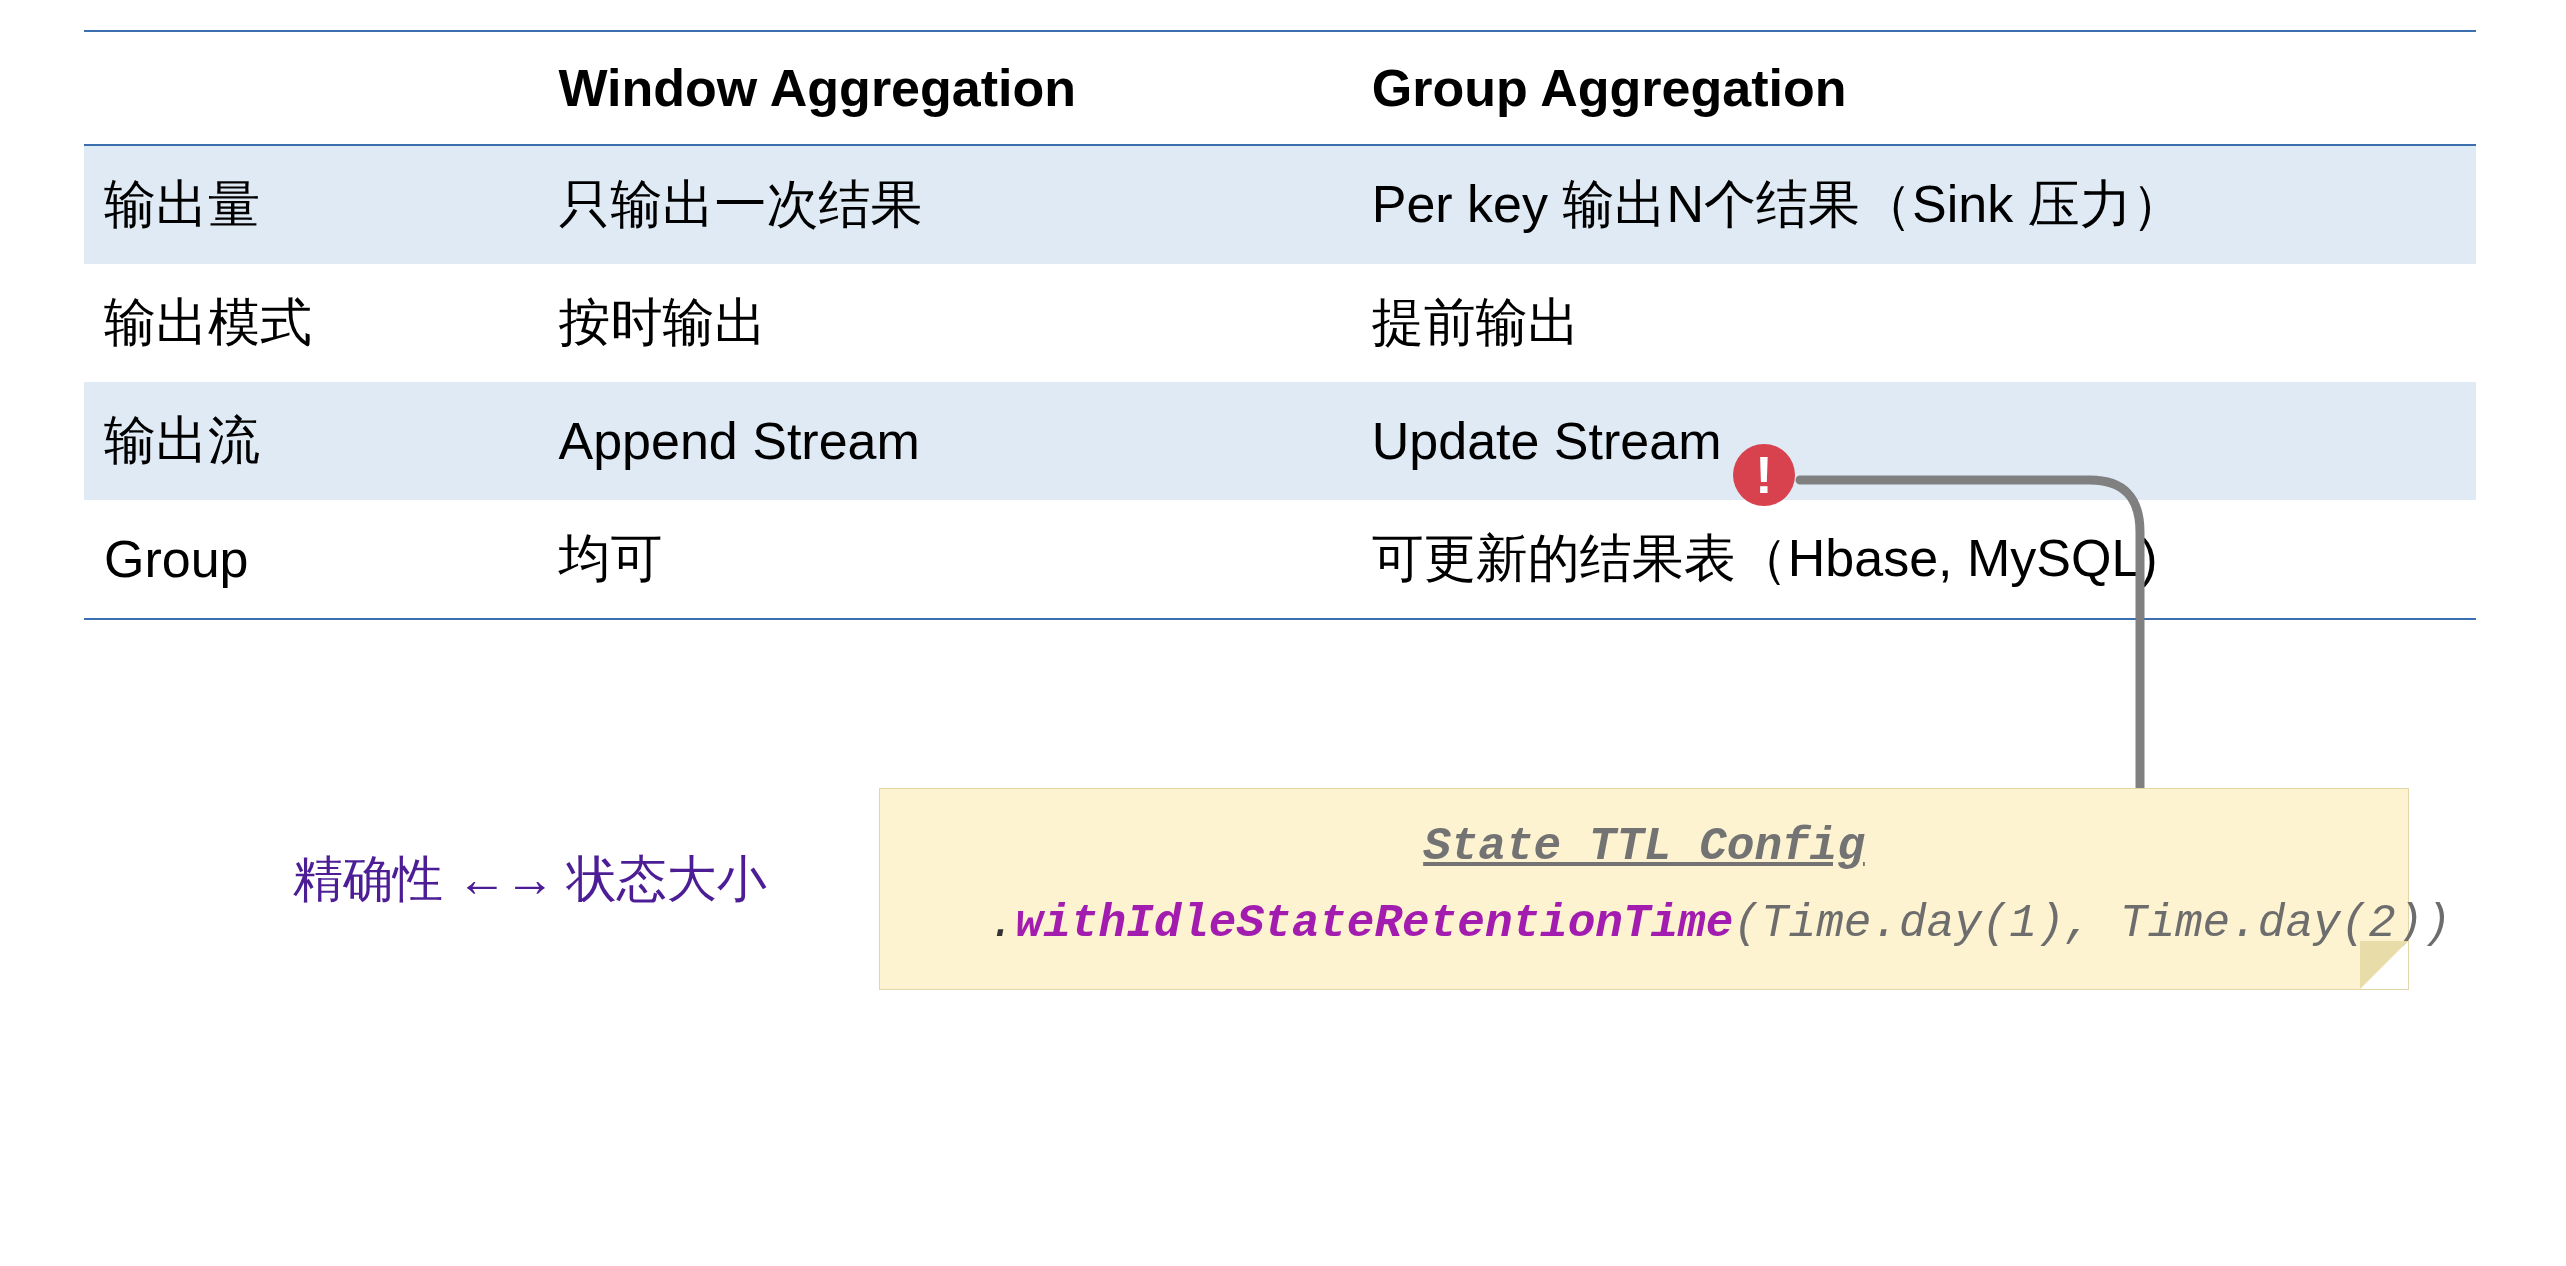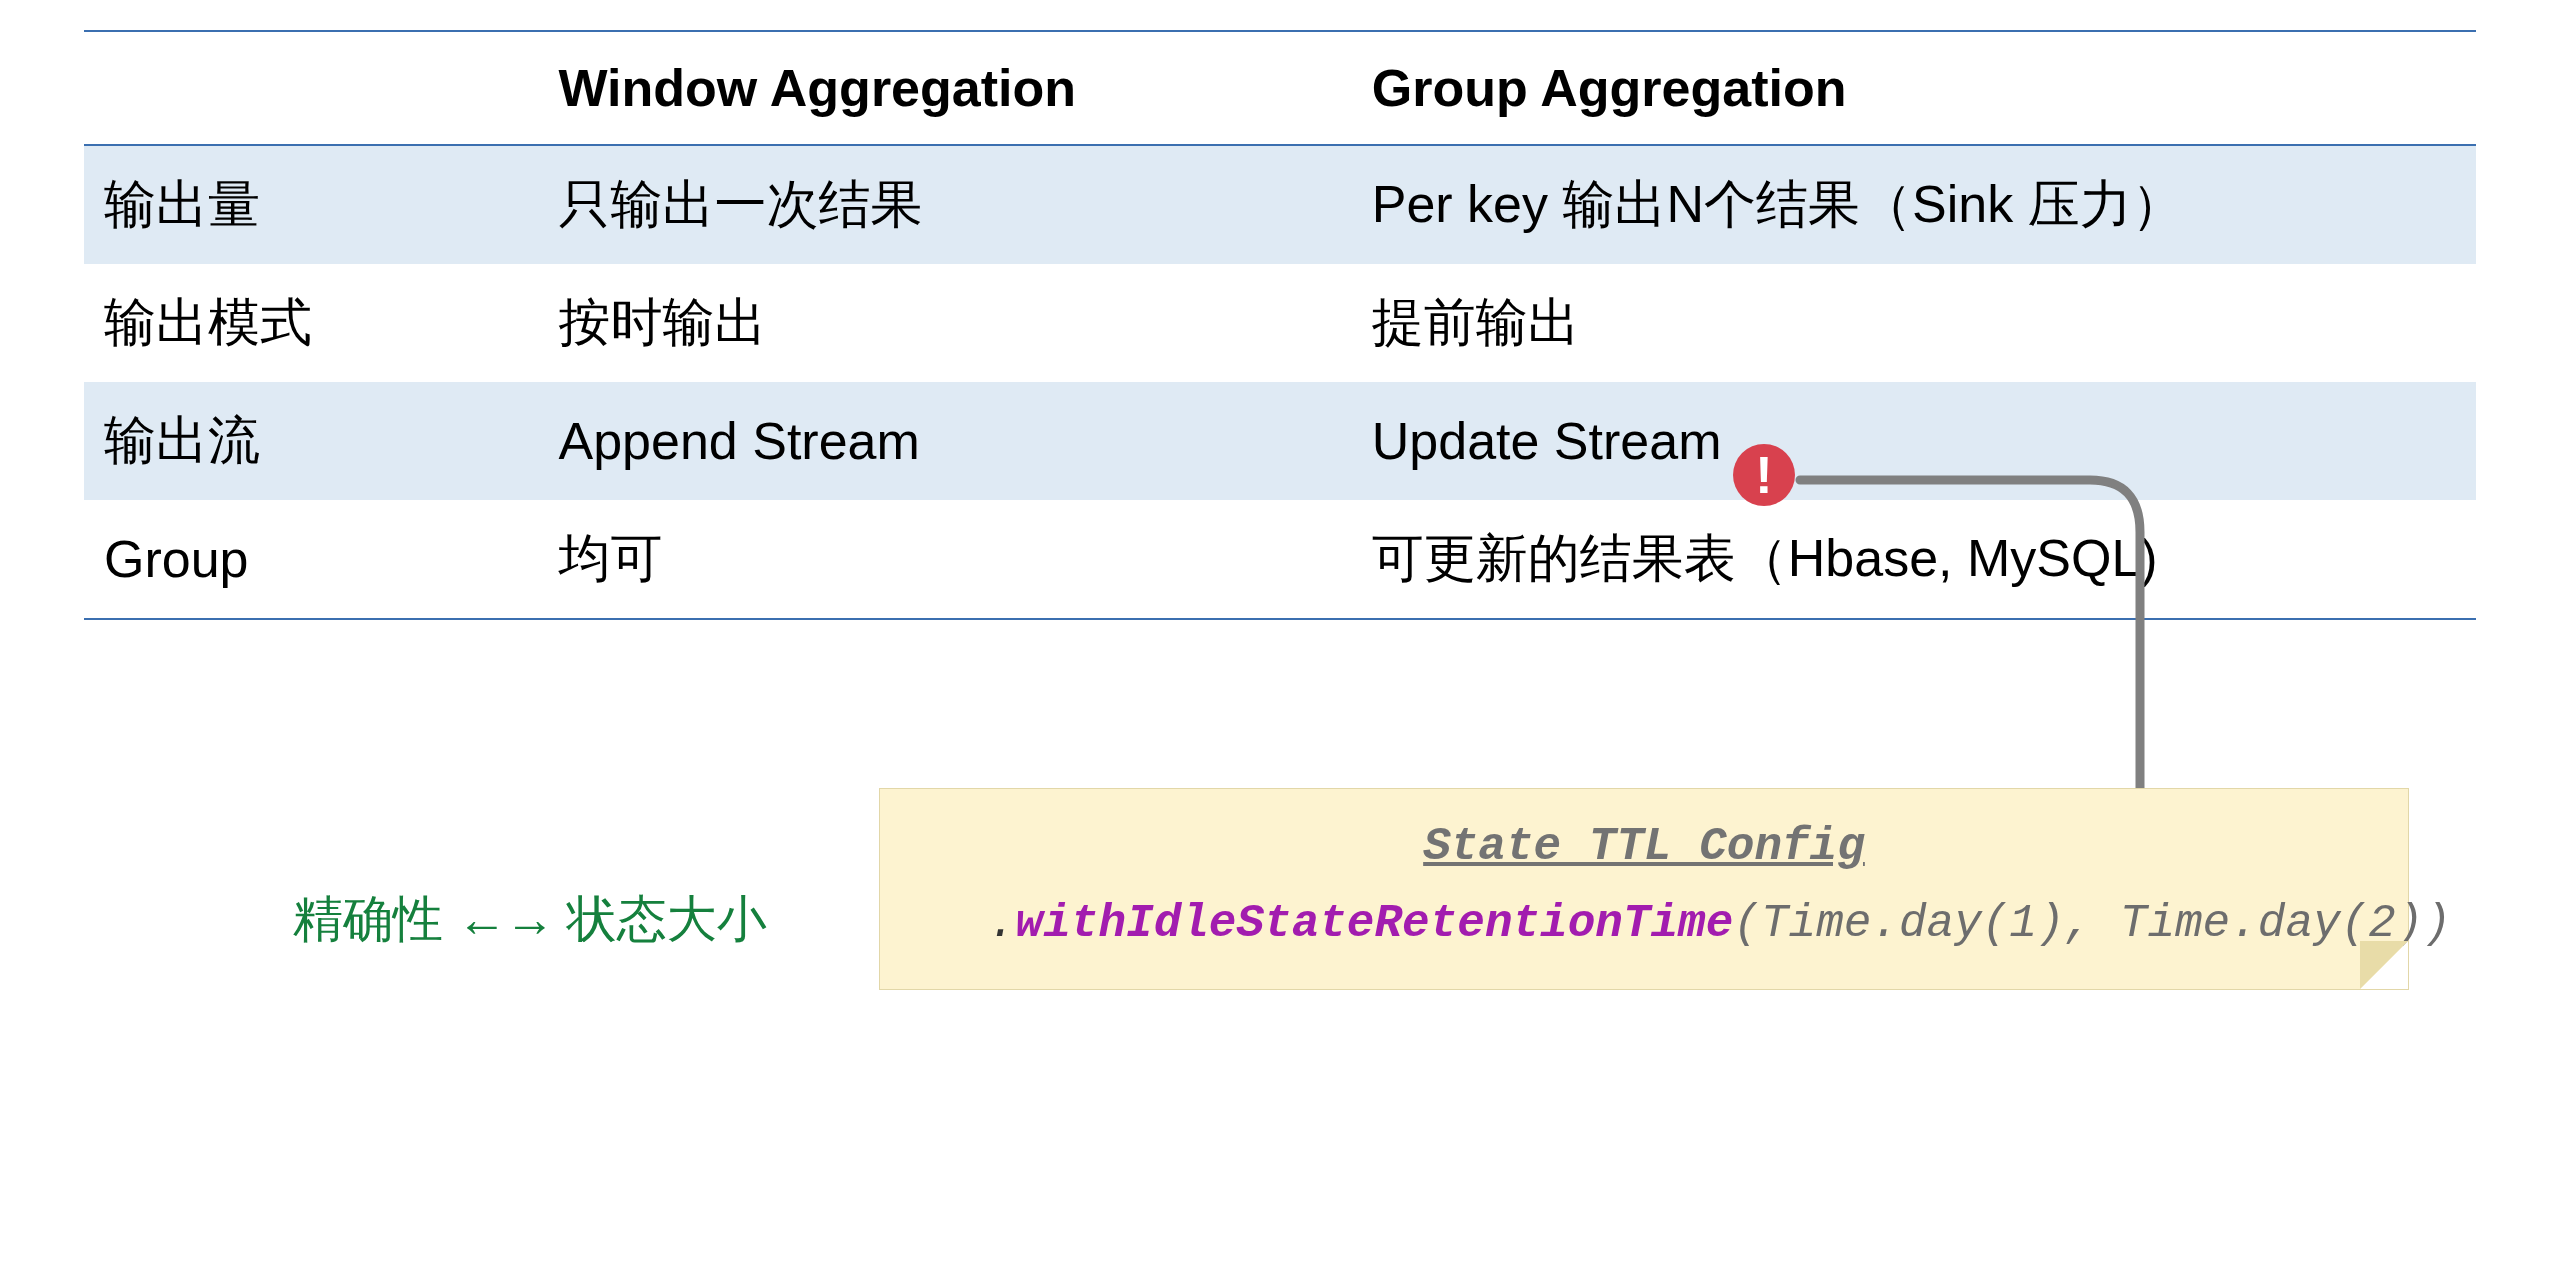--- a/index.html
+++ b/index.html
@@ -60,23 +60,22 @@
       width: 420px;
       height: 480px;
       pointer-events: none;
     }
 
     .tradeoff {
       position: absolute;
       top: 846px;
       left: 293px;
       font-size: 50px;
-      color: #15803d;
+      color: #4c1d95;
       white-space: nowrap;
-      margin-top: 40px;
     }
     .tradeoff .dblarrow { letter-spacing: -2px; }
 
     .codebox {
       position: absolute;
       top: 788px;
       left: 879px;
       width: 1530px;
       background: #fdf3d0;
       border: 1px solid #e2d7a8;

